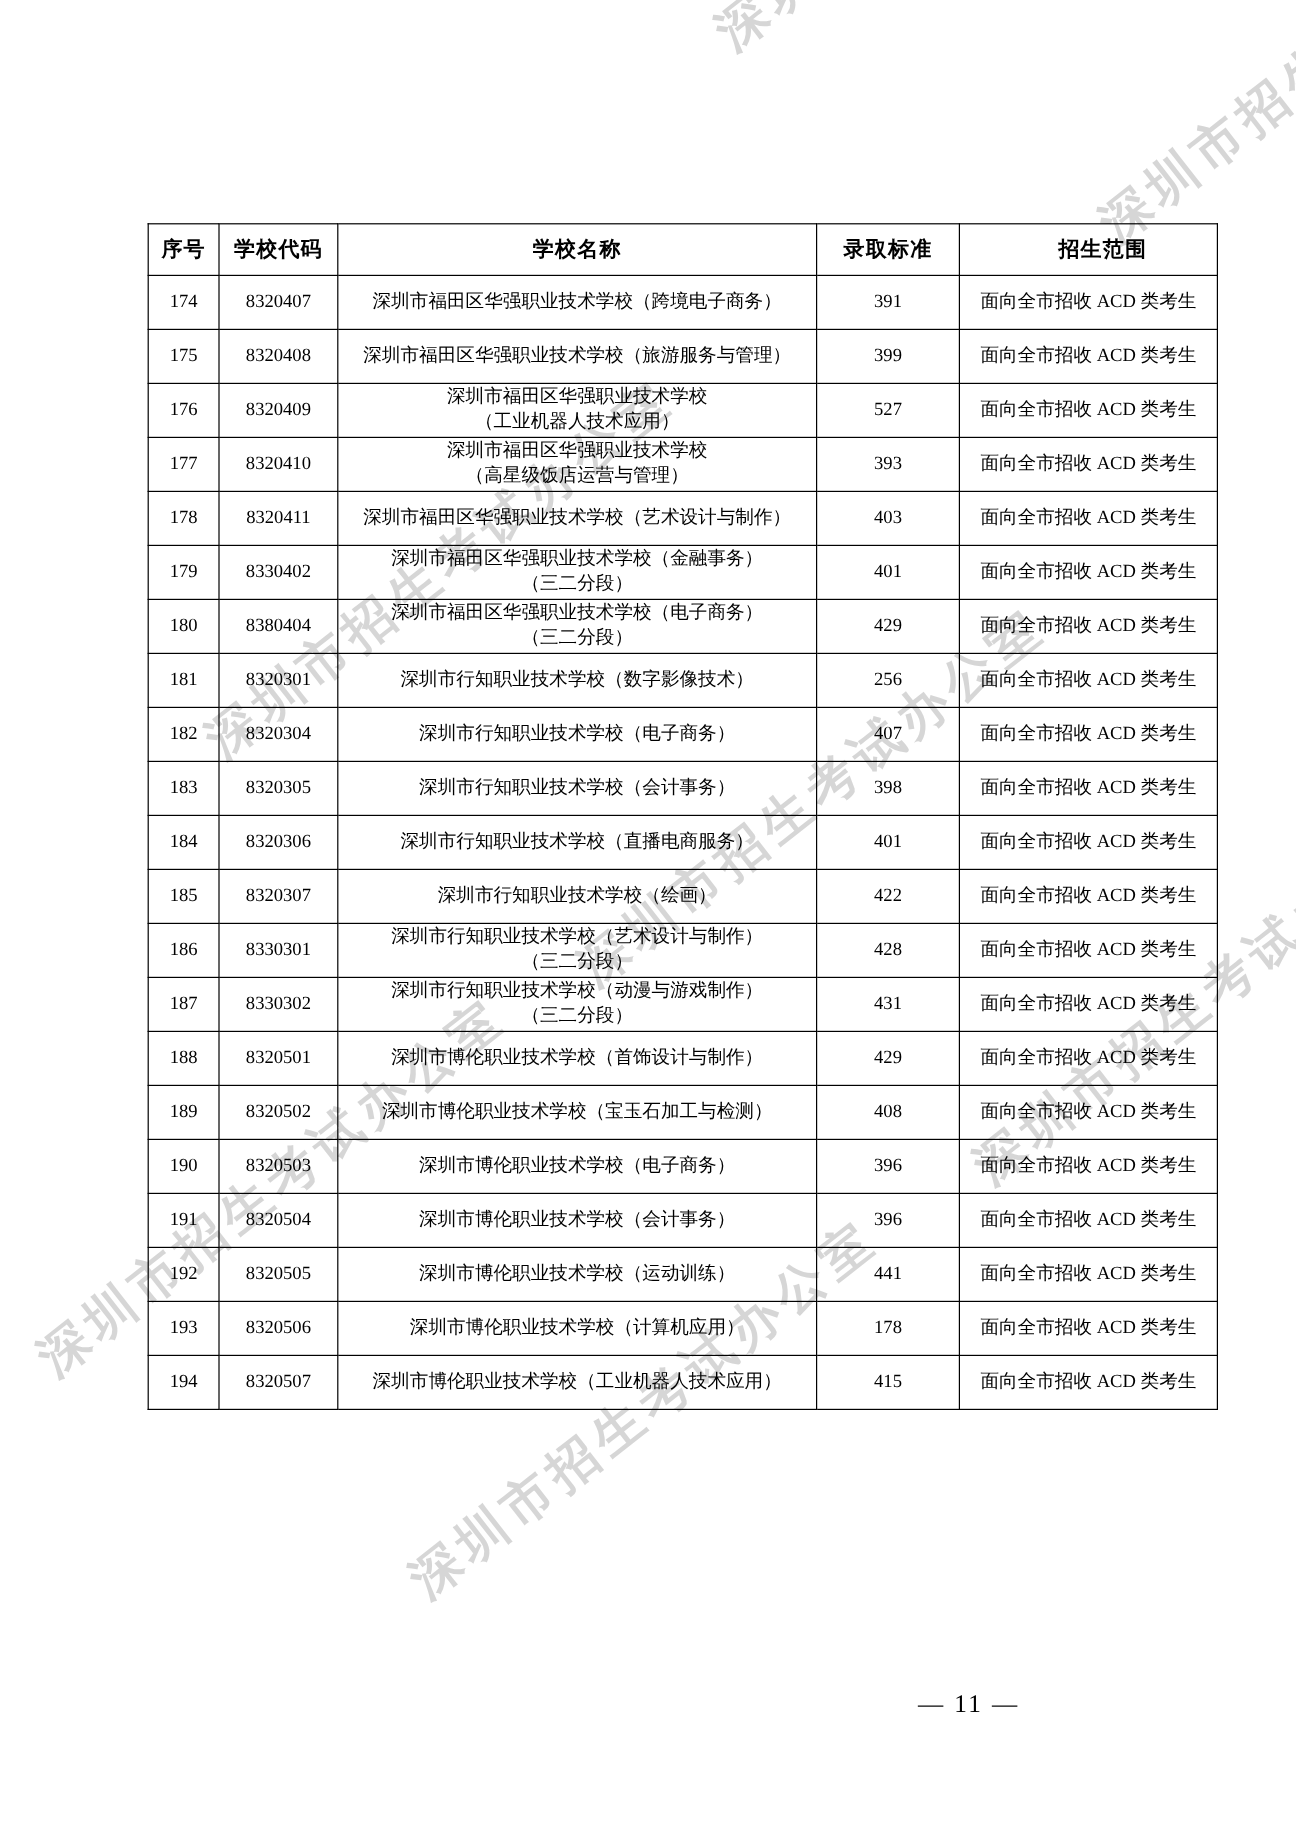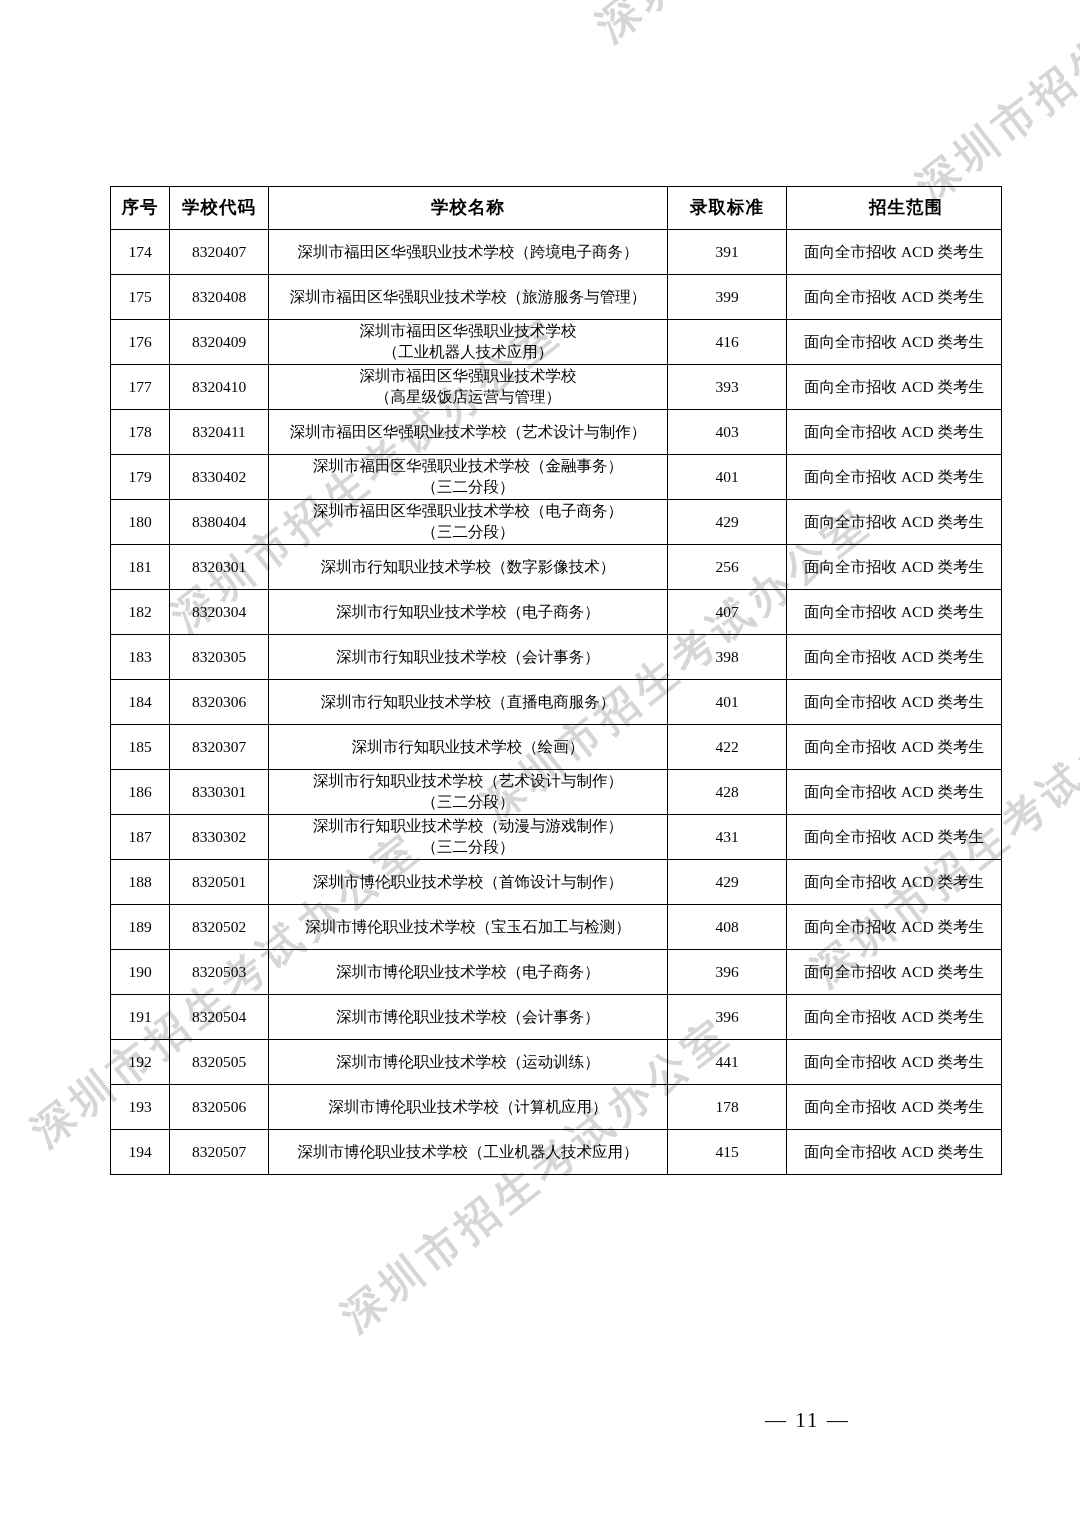--- a/index.html
+++ b/index.html
@@ -37,21 +37,21 @@
   .wm-2 { left: 905px; top: 170px;  font-size: 42px; transform: rotate(-38deg); }
   .wm-3 { left: 160px; top: 600px;  font-size: 42px; transform: rotate(-38deg); }
   .wm-4 { left: 470px; top: 790px;  font-size: 42px; transform: rotate(-38deg); }
   .wm-5 { left: 800px; top: 955px;  font-size: 42px; transform: rotate(-38deg); }
   .wm-6 { left: 20px;  top: 1115px; font-size: 42px; transform: rotate(-38deg); }
   .wm-7 { left: 330px; top: 1300px; font-size: 42px; transform: rotate(-38deg); }
 
   
   .table-wrap {
     position: absolute;
-    left: 110px;
+    left: 123px;
     top: 186px;
     width: 862px;
   }
   table.data {
     border-collapse: collapse;
     width: 862px;
     table-layout: fixed;
   }
   table.data th, table.data td {
     border: 1px solid #000000;
@@ -136,21 +136,21 @@
             <td class="score">399</td>
             <td class="range">面向全市招收 ACD 类考生</td>
           </tr>
           <tr>
             <td class="idx">176</td>
             <td class="code">8320409</td>
             <td class="name">
               <span class="name-line">深圳市福田区华强职业技术学校</span>
               <span class="name-line sub">（工业机器人技术应用）</span>
             </td>
-            <td class="score">416</td>
+            <td class="score">527</td>
             <td class="range">面向全市招收 ACD 类考生</td>
           </tr>
           <tr>
             <td class="idx">177</td>
             <td class="code">8320410</td>
             <td class="name">
               <span class="name-line">深圳市福田区华强职业技术学校</span>
               <span class="name-line sub">（高星级饭店运营与管理）</span>
             </td>
             <td class="score">393</td>

